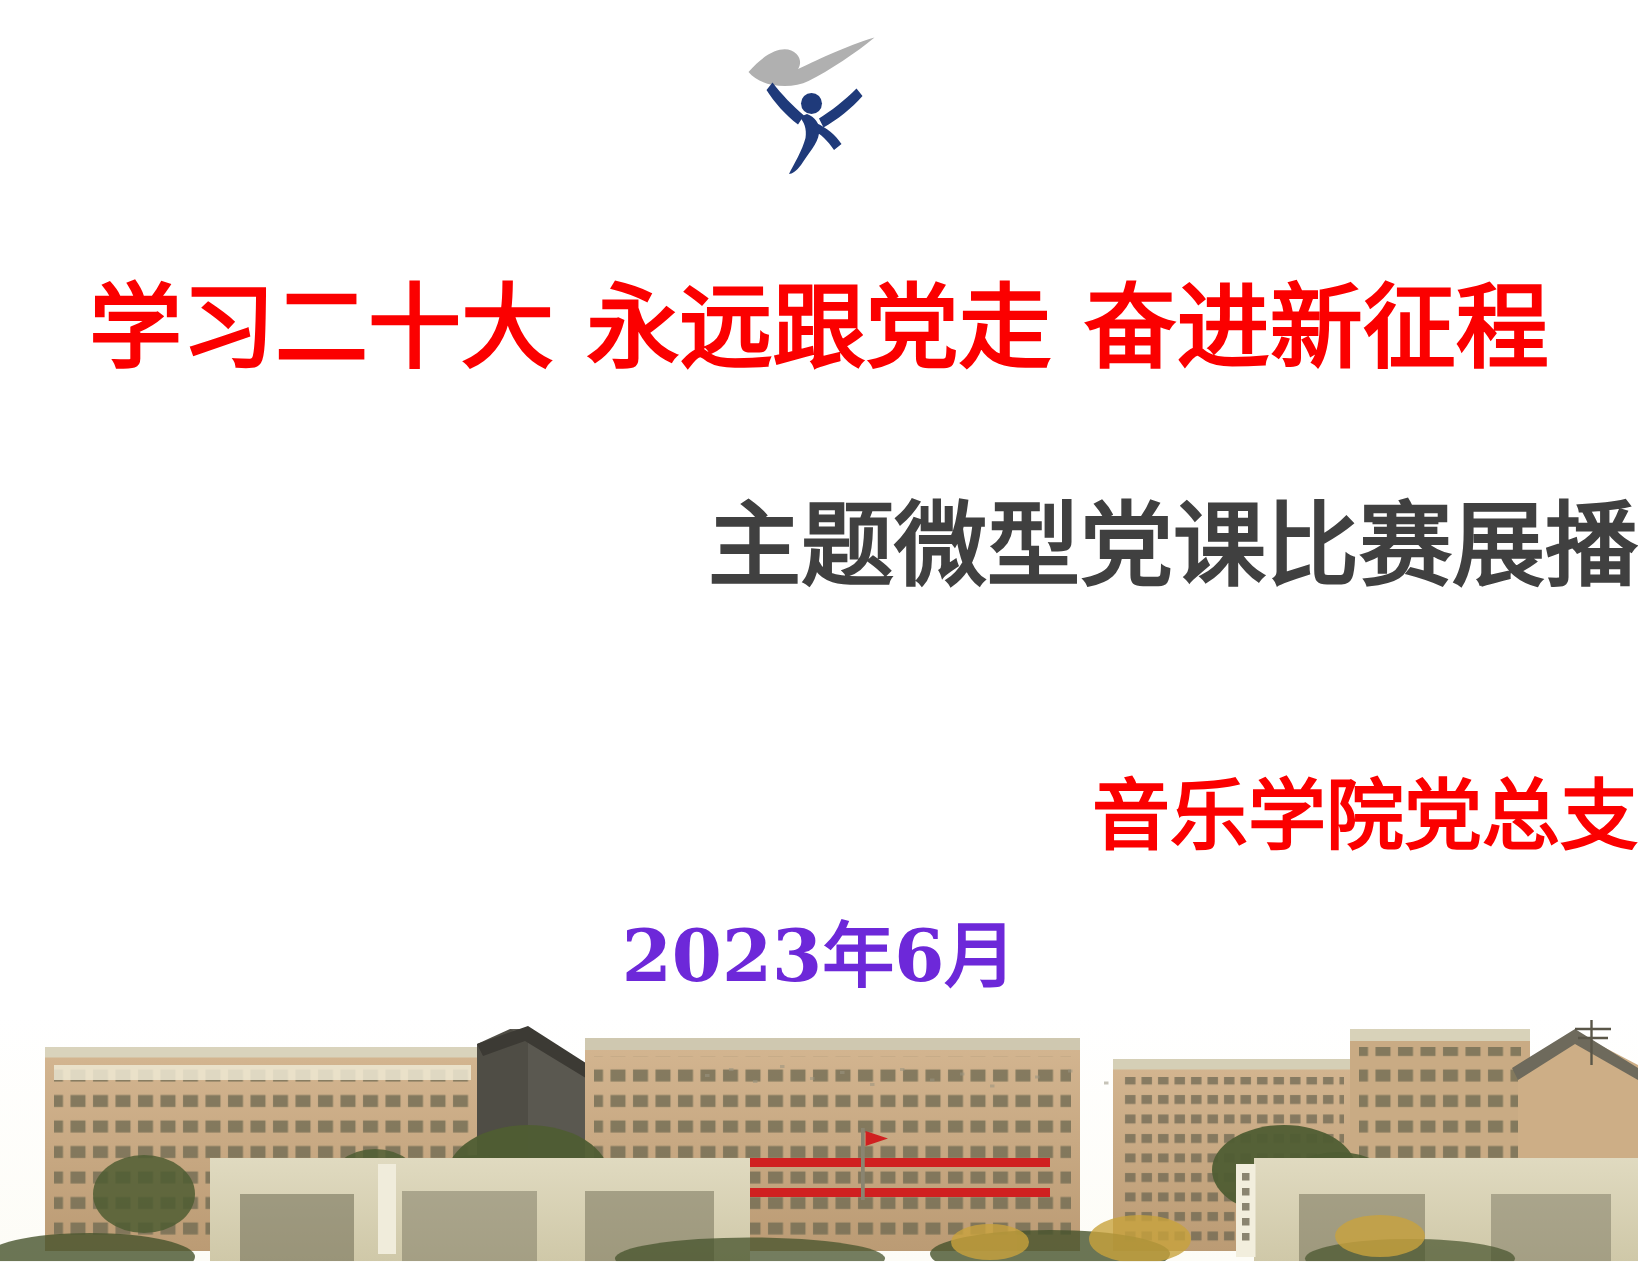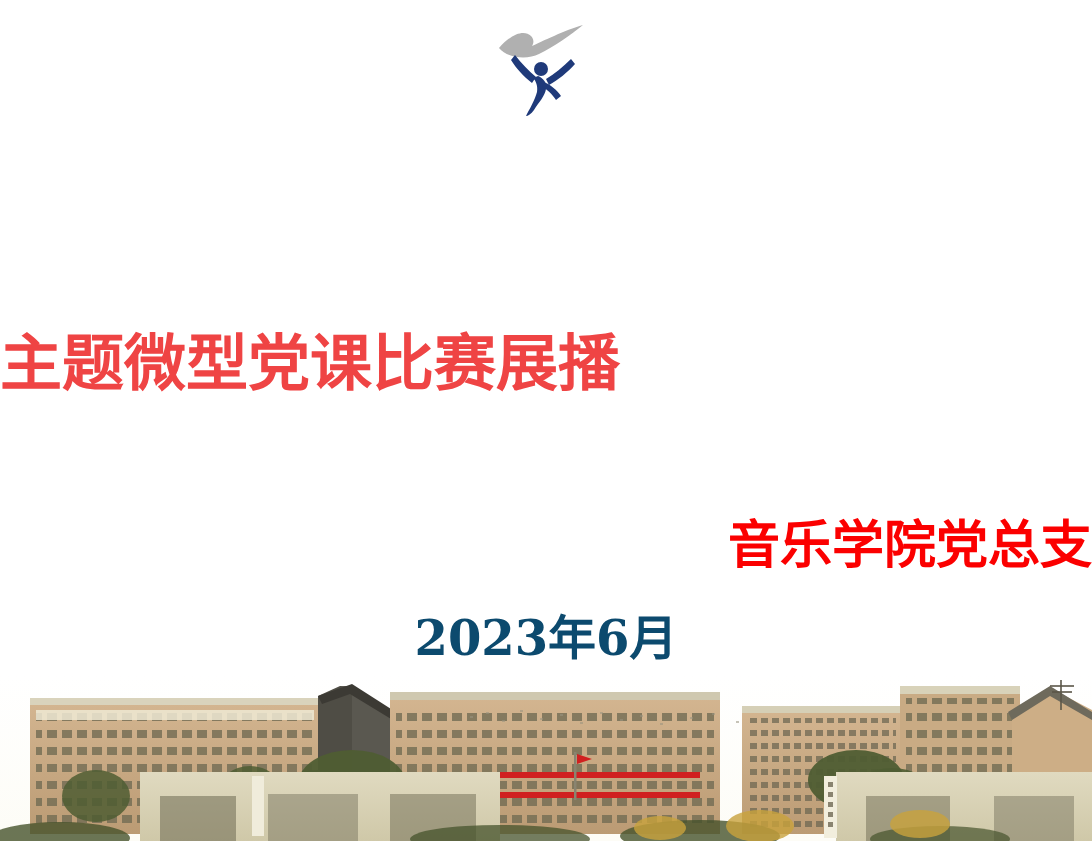--- a/index.html
+++ b/index.html
@@ -47,22 +47,22 @@
     letter-spacing: 0px;
     white-space: pre;
     font-family: "DejaVu Sans", "Liberation Sans", sans-serif;
   }
 
   .title-line-2 {
     position: absolute;
     left: 0;
     right: 0;
     top: 328px;
-    text-align: left;
-    color: #ef4444;
+    text-align: right;
+    color: #404040;
     font-size: 62px;
     line-height: 72px;
     font-weight: bold;
     white-space: pre;
     font-family: "DejaVu Sans", "Liberation Sans", sans-serif;
   }
 
   .org-line {
     position: absolute;
     left: 0;
@@ -76,21 +76,21 @@
     white-space: pre;
     font-family: "DejaVu Sans", "Liberation Sans", sans-serif;
   }
 
   .date-line {
     position: absolute;
     left: 0;
     right: 0;
     top: 608px;
     text-align: center;
-    color: #0c4a6e;
+    color: #6d28d9;
     font-size: 48px;
     line-height: 60px;
     font-weight: bold;
     white-space: pre;
     font-family: "DejaVu Serif", "Liberation Serif", serif;
   }
 
   
   .photo {
     position: absolute;
@@ -117,20 +117,21 @@
       <path d="M80 37 C 72 45, 63 52, 55 57 L 58 63 C 67 58, 77 50, 84 42 Z" fill="#1f3a7a"></path>
 
       <circle cx="50" cy="47" r="7" fill="#1f3a7a"></circle>
 
       <path d="M47 54 C 52 56, 56 60, 55 67 C 54 74, 48 80, 43 88 C 40 92, 37 94, 35 94 C 38 88, 44 78, 46 70 C 47 64, 45 59, 42 56 Z" fill="#1f3a7a"></path>
 
       <path d="M53 60 C 60 63, 66 68, 70 74 L 65 78 C 61 72, 56 67, 51 65 Z" fill="#1f3a7a"></path>
     </svg>
   </div>
 
+  <div class="title-line-1">学习二十大 永远跟党走 奋进新征程</div>
 
   <div class="title-line-2">主题微型党课比赛展播</div>
 
   <div class="org-line">音乐学院党总支</div>
 
   <div class="date-line">2023年6月</div>
 
   <div class="photo">
     <svg viewBox="0 0 1092 165" preserveAspectRatio="none" aria-hidden="true">
       <defs>

